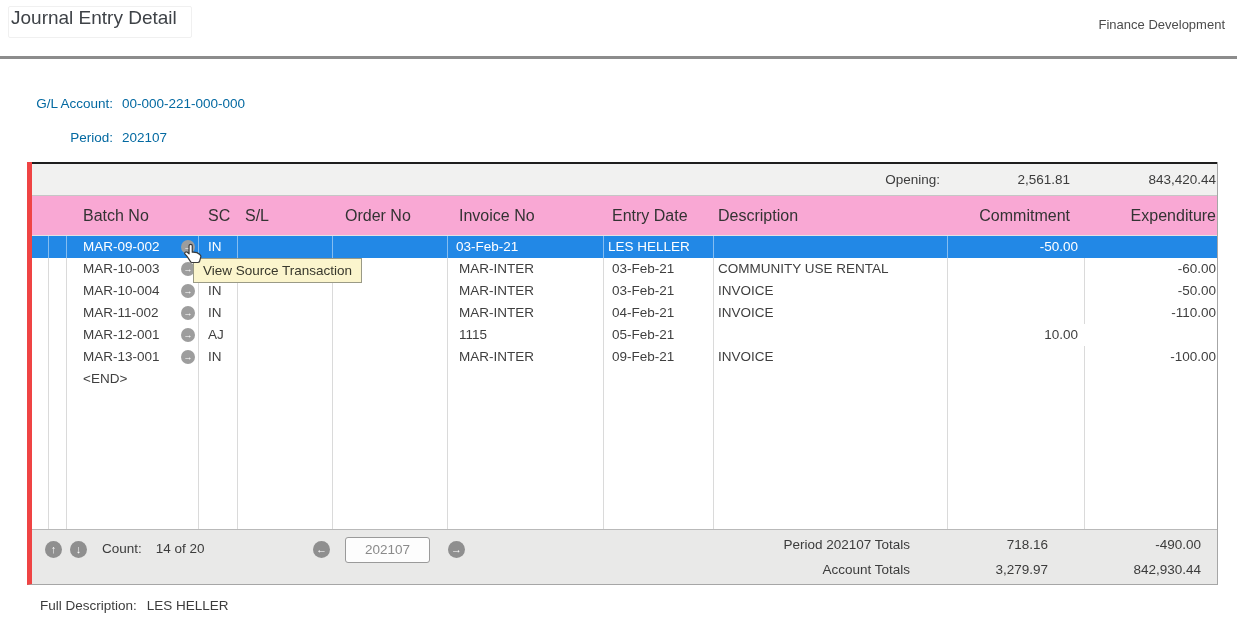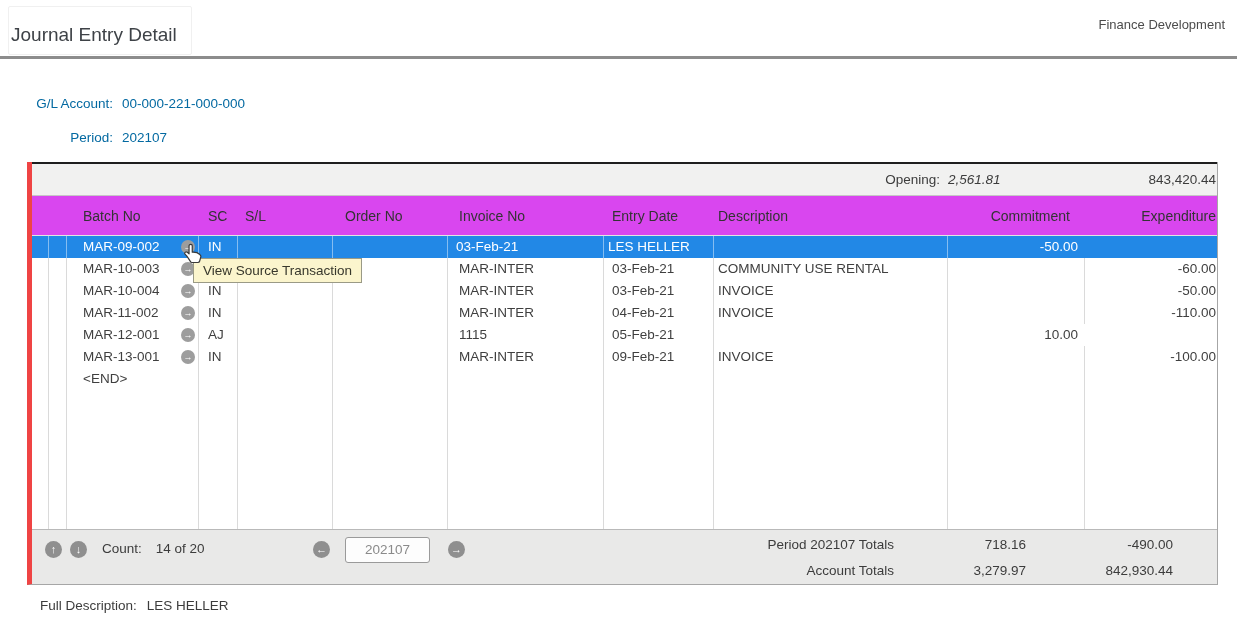--- a/index.html
+++ b/index.html
@@ -2,45 +2,45 @@
 <html><head>
 <meta charset="utf-8">
 <style>
   * { margin:0; padding:0; box-sizing:border-box; }
   html,body { width:1237px; height:629px; background:#ffffff;
     font-family:"Liberation Sans","DejaVu Sans",sans-serif; color:#3f3f3f; overflow:hidden; }
   .page { position:relative; width:1237px; height:629px; }
 
   
   .app-header { position:absolute; top:0; left:0; width:100%; height:56px; }
-  .page-title { position:absolute; left:8px; top:6px; padding:17px 14px 8px 2px;
+  .page-title { position:absolute; left:8px; top:6px; padding:0 14px 8px 2px;
     font-size:19px; color:#3e4247; border:1px solid #f0f0f0; border-radius:2px; }
   .env-label { position:absolute; right:12px; top:17px; font-size:13px; color:#4c4c4c; }
   .top-divider { position:absolute; top:56px; left:0; width:100%; height:3px; background:#8c8c8c; }
 
   
   .info { position:absolute; top:95px; left:0; font-size:13.5px; color:#0369a1; }
   .info-row { display:flex; margin-bottom:16px; line-height:18px; }
   .info-label { width:113px; text-align:right; margin-right:9px; }
 
   
   .grid-table { position:absolute; left:27px; top:162px; width:1191px; height:423px;
     border-left:5px solid #ef4444; border-right:1px solid #a6a6a6; border-bottom:1px solid #a6a6a6;
     display:flex; flex-direction:column; font-size:13.5px; }
 
   .row-grid { display:grid;
     grid-template-columns:17px 18px 132px 39px 95px 115px 156px 110px 234px 137px 138px; }
 
   .opening-bar { background:#f1f1f0; border-top:2px solid #1e1e1e; border-bottom:1px solid #c6c6c6;
     height:34px; align-items:center; color:#3c3c3c; }
   .opening-label { grid-column:1 / 10; text-align:right; padding-right:8px; }
-  .opening-val1 { grid-column:10; text-align:left; padding-right:15px;font-style:italic; }
+  .opening-val1 { grid-column:10; text-align:right; padding-right:15px; }
   .opening-val2 { grid-column:11; text-align:right; padding-right:7px; }
 
-  .col-headers { background:#d946ef; height:40px; align-items:center; font-size:14px; color:#333;
+  .col-headers { background:#f9a8d4; height:40px; align-items:center; font-size:16px; color:#333;
     border-bottom:1px solid #e3e3e3; }
 
   .data-area { flex:1; display:flex; flex-direction:column; background:#fff; }
   .t-row { height:22px; align-items:center; line-height:22px; }
   .t-row > div { height:100%; border-right:1px solid #dadada; overflow:hidden; white-space:nowrap; }
   .t-row > div:last-child { border-right:none; }
   .t-row.filler { flex:1; height:auto; }
   .t-row.selected { background:#2288e6; color:#ffffff; }
   .t-row.selected > div { border-right-color:rgba(255,255,255,.45); }
 
@@ -66,22 +66,22 @@
     color:#fff; font-size:11px; font-weight:bold; display:flex; align-items:center; justify-content:center;
     top:11px; line-height:17px; }
   .btn-up   { left:13px; }
   .btn-down { left:38px; }
   .btn-prev { left:281px; }
   .btn-next { left:416px; }
   .count-wrap { position:absolute; left:70px; top:11px; font-size:13.5px; display:flex; gap:14px; }
   .period-box { position:absolute; left:313px; top:7px; width:85px; height:26px; background:#fdfdfd;
     border:1px solid #9a9a9a; border-radius:3px; text-align:center; line-height:24px;
     font-size:13.5px; color:#8a8a8a; }
-  .totals { position:absolute; right:44px; top:5px; display:grid;
-    grid-template-columns:auto 132px 147px; row-gap:7px; font-size:13.5px; }
+  .totals { position:absolute; right:16px; top:5px; display:grid;
+    grid-template-columns:auto 132px 147px; row-gap:7px; font-size:13.5px;gap:6px; }
   .totals div { text-align:right; line-height:19px; }
 
   
   .full-desc { position:absolute; left:40px; top:598px; font-size:13.5px; color:#3c3c3c; display:flex; gap:10px; }
 
   
   .tooltip { position:absolute; left:193px; top:258px; height:25px; background:#fbf5cd;
     border:1px solid #9a9a86; color:#38382c; font-size:13.5px; line-height:23px; padding:0 9px;
     white-space:nowrap; z-index:5; }
   .cursor { position:absolute; left:183px; top:243px; width:22px; height:22px; z-index:6; }

